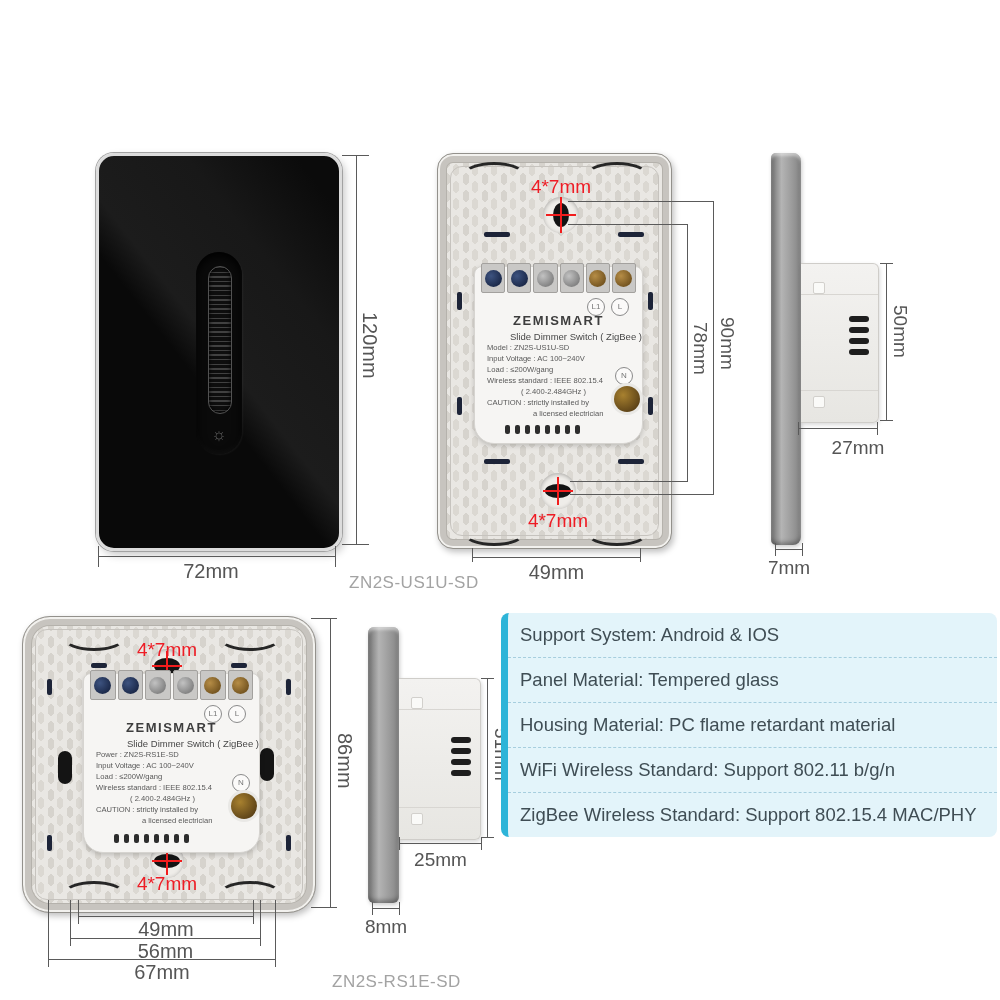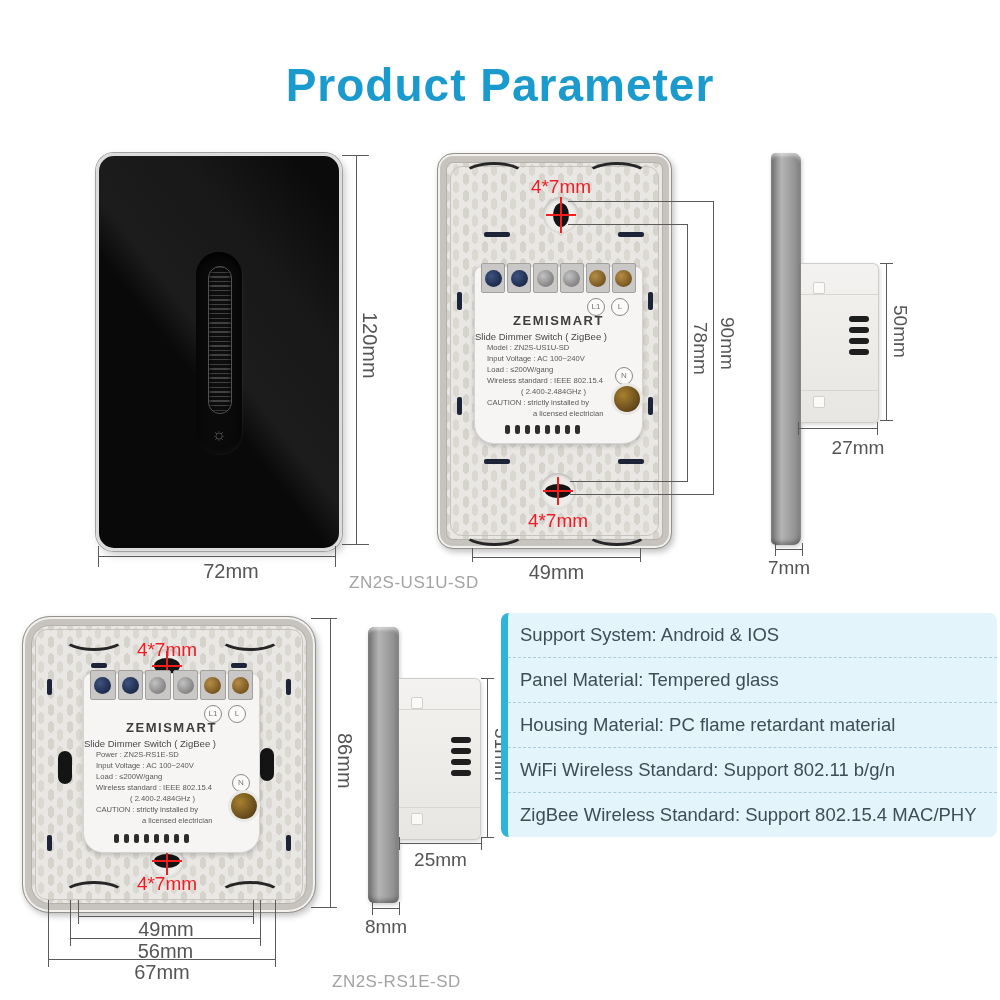--- a/index.html
+++ b/index.html
@@ -57,21 +57,21 @@
   .screw.steel{background:radial-gradient(circle at 35% 35%,#c2c2c2,#848484 70%);}
   .screw.brass{background:radial-gradient(circle at 35% 35%,#b68d46,#775722 70%);}
   .tcircles{position:absolute;top:31px;right:13px;display:flex;gap:6px;}
   .tcircle{width:16px;height:16px;border:1px solid #8a8a8a;border-radius:50%;font-size:8px;color:#777;
     text-align:center;line-height:15px;background:rgba(255,255,255,.5);}
   .ncircle{position:absolute;top:100px;right:9px;width:16px;height:16px;border:1px solid #8a8a8a;border-radius:50%;
     font-size:8px;color:#777;text-align:center;line-height:15px;background:rgba(255,255,255,.5);}
   .bigscrew{position:absolute;top:119px;right:2px;width:26px;height:26px;border-radius:50%;
     background:radial-gradient(circle at 35% 35%,#a8812f,#5d4318 75%);box-shadow:0 0 0 3px #e9e8e5;}
   .brand{margin-top:46px;text-align:center;font-size:13px;font-weight:bold;color:#3d3d3d;letter-spacing:1.5px;}
-  .product{text-align:left;font-size:9.5px;color:#474747;margin-top:3px;}
+  .product{text-align:right;font-size:9.5px;color:#474747;margin-top:3px;}
   .mline{margin-left:12px;font-size:7.6px;color:#585858;line-height:11px;white-space:nowrap;}
   .mline.ind1{margin-left:46px;} .mline.ind2{margin-left:58px;}
   .vents{position:absolute;bottom:9px;left:30px;display:flex;gap:5px;}
   .vbar{width:5px;height:9px;background:#2d2d2d;border-radius:2px;}
 
   
   .side-bar{position:absolute;border-radius:5px 8px 8px 5px;
     background:linear-gradient(90deg,#6f6f6f,#b4b4b4 35%,#9b9b9b 70%,#828282);
     box-shadow:inset 0 3px 3px rgba(255,255,255,.45),inset 0 -3px 4px rgba(0,0,0,.3),1px 2px 4px rgba(0,0,0,.2);}
   .side-module{position:absolute;background:linear-gradient(180deg,#f3f2f0,#e7e6e2);
@@ -86,38 +86,37 @@
     background:#e3f4fa;border-left:7px solid #2db4d8;}
   .spec-row{height:44px;line-height:43px;padding-left:12px;font-size:18.5px;color:#3f4d54;
     border-bottom:1px dashed #a6cede;white-space:nowrap;}
   .spec-row:last-child{border-bottom:none;}
 </style>
 </head>
 <body>
 
 <div class="canvas">
 
-  <div class="page-title">Product Parameter</div>
 
   <div class="front-panel">
     <div class="groove">
       <div class="track"></div>
       <div class="sun">☼</div>
     </div>
   </div>
 
   <div class="dl v" style="left:356px;top:155px;height:390px;"></div>
   <div class="dl h" style="left:342px;top:155px;width:27px;"></div>
   <div class="dl h" style="left:342px;top:544px;width:27px;"></div>
   <div class="dim-label vert" style="left:358px;top:312px;">120mm</div>
 
   <div class="dl h" style="left:98px;top:556px;width:238px;"></div>
   <div class="dl v" style="left:98px;top:546px;height:21px;"></div>
   <div class="dl v" style="left:335px;top:546px;height:21px;"></div>
-  <div class="dim-label c" style="left:112px;width:238px;top:560px;">72mm</div>
+  <div class="dim-label c" style="left:92px;width:238px;top:560px;">72mm</div>
   <div class="model-label" style="left:349px;top:573px;">ZN2S-US1U-SD</div>
 
   <div class="plate us">
     <div class="arc up" style="left:25px;top:8px;"></div>
     <div class="arc up" style="left:148px;top:8px;"></div>
     <div class="arc down" style="left:25px;top:366px;"></div>
     <div class="arc down" style="left:148px;top:366px;"></div>
     <div class="slot" style="left:46px;top:78px;width:26px;height:5px;"></div>
     <div class="slot" style="left:180px;top:78px;width:26px;height:5px;"></div>
     <div class="slot" style="left:46px;top:305px;width:26px;height:5px;"></div>

